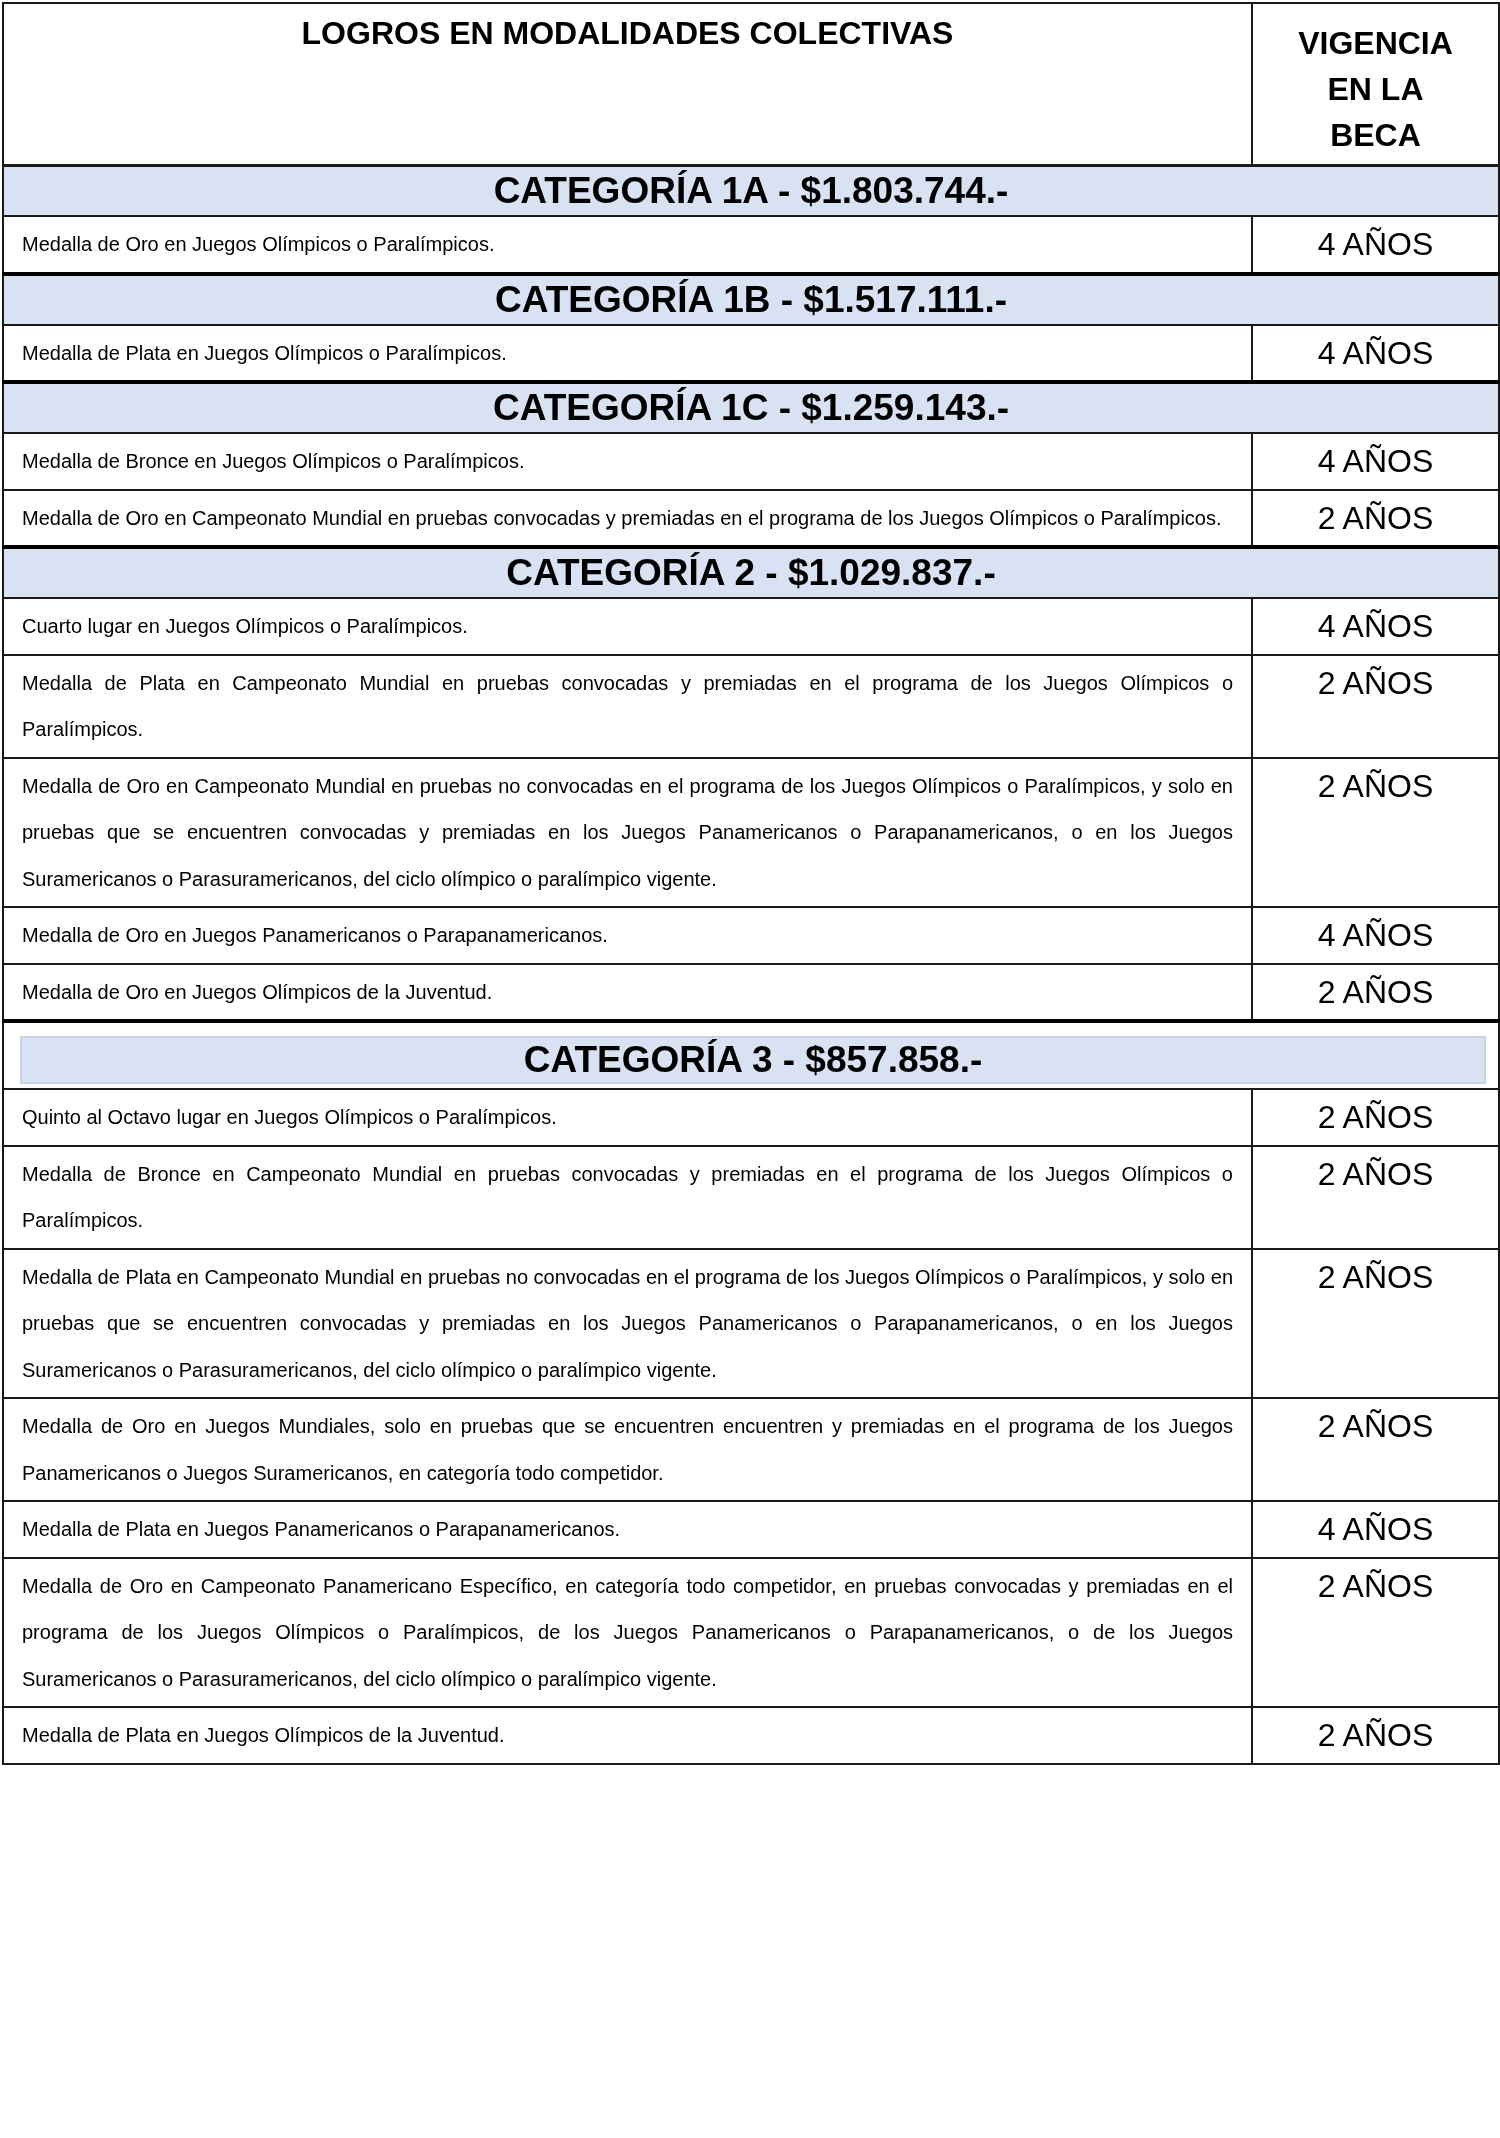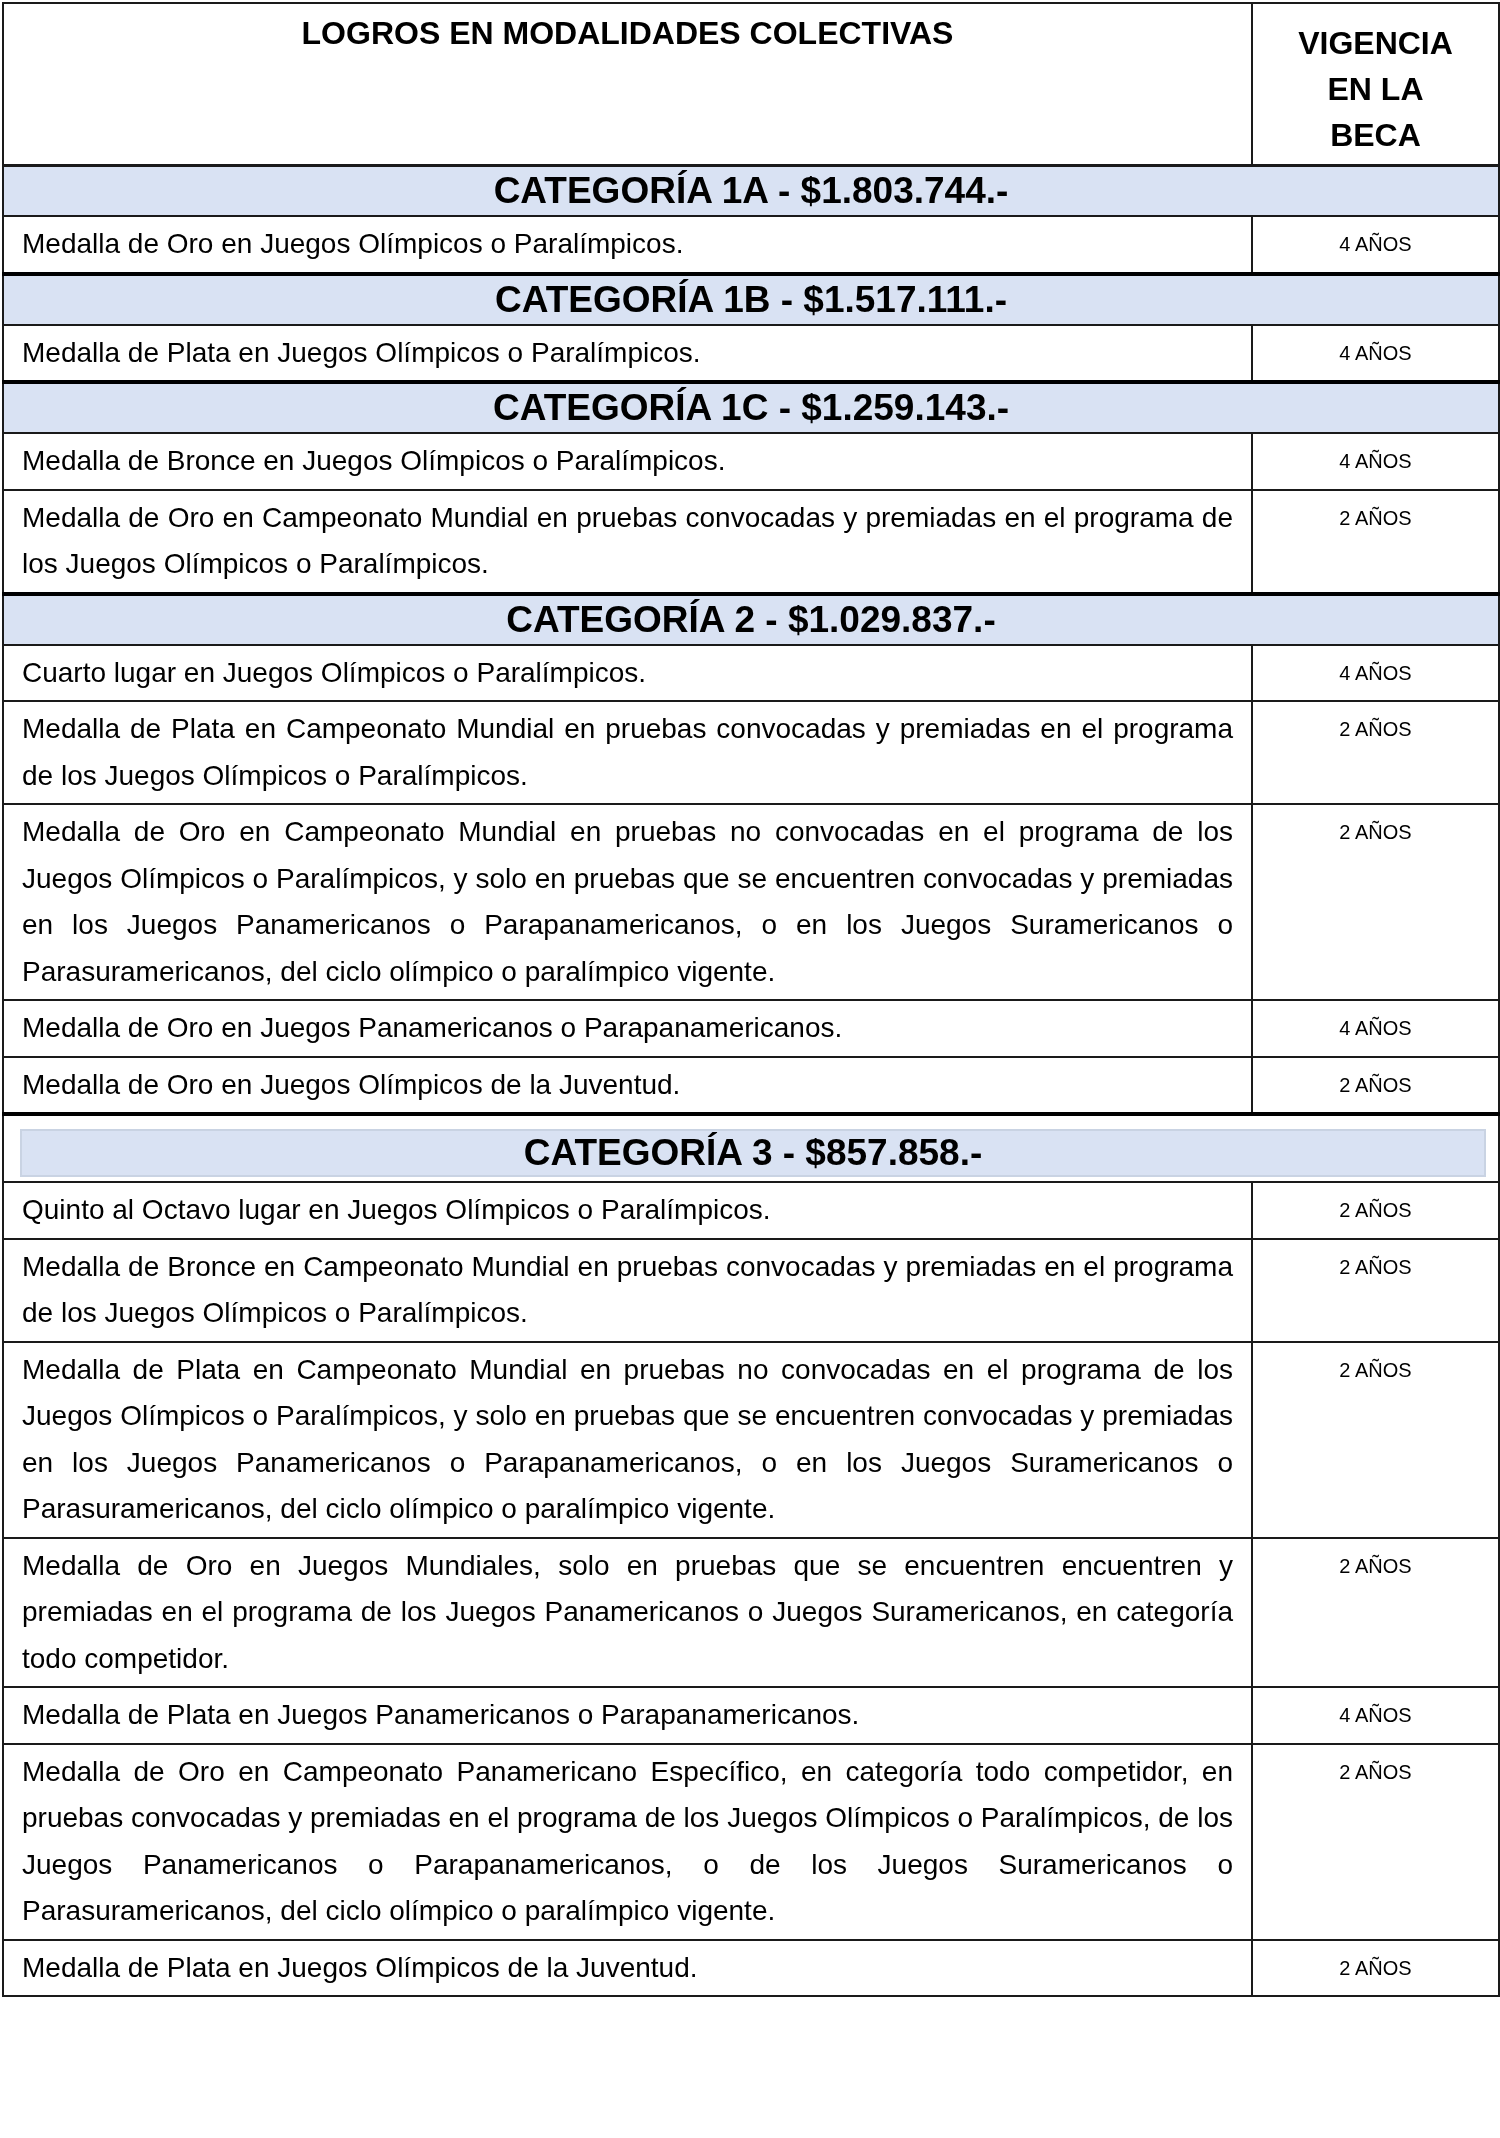--- a/index.html
+++ b/index.html
@@ -6,22 +6,22 @@
   body { width:1500px; height:2138px; overflow:hidden; font-family:"Liberation Sans", sans-serif; color:#000; }
   table.doc { position:absolute; left:2px; top:2px; width:1496px; border-collapse:collapse; table-layout:fixed; }
   td, th { border:2px solid #1a1a1a; vertical-align:top; padding:0; }
   col.c1 { width:1249px; }
   col.c2 { width:247px; }
   th { font-weight:bold; font-size:32px; line-height:46px; text-align:center; height:144px; padding-top:16px; }
   th.h1 { padding-top:6px;margin-top:32px; }
   tr.cat td { background:#d9e2f3; text-align:center; font-weight:bold; font-size:37px; line-height:48px; height:48px; border-top:3px solid #1a1a1a;margin-left:16px; }
   tr.cat.inset td { background:#fff; padding:13px 12px 4px 16px; }
   tr.cat.inset td span { display:block; background:#d9e2f3; border:2px solid #c9d3e3; line-height:44px; }
-  td.txt { font-size:28px; line-height:46.5px; padding:4px 18px 4px 18px; text-align:justify; }
-  td.vig { font-size:20px; line-height:46.5px; text-align:center; padding-top:4px; }
+  td.txt { font-size:20px; line-height:46.5px; padding:4px 18px 4px 18px; text-align:justify; }
+  td.vig { font-size:32px; line-height:46.5px; text-align:center; padding-top:4px; }
   tr.thick td { border-top:4px solid #000; }
 </style>
 </head>
 <body>
 
 <table class="doc">
   <colgroup>
       <col class="c1">
       <col class="c2">
     </colgroup>

